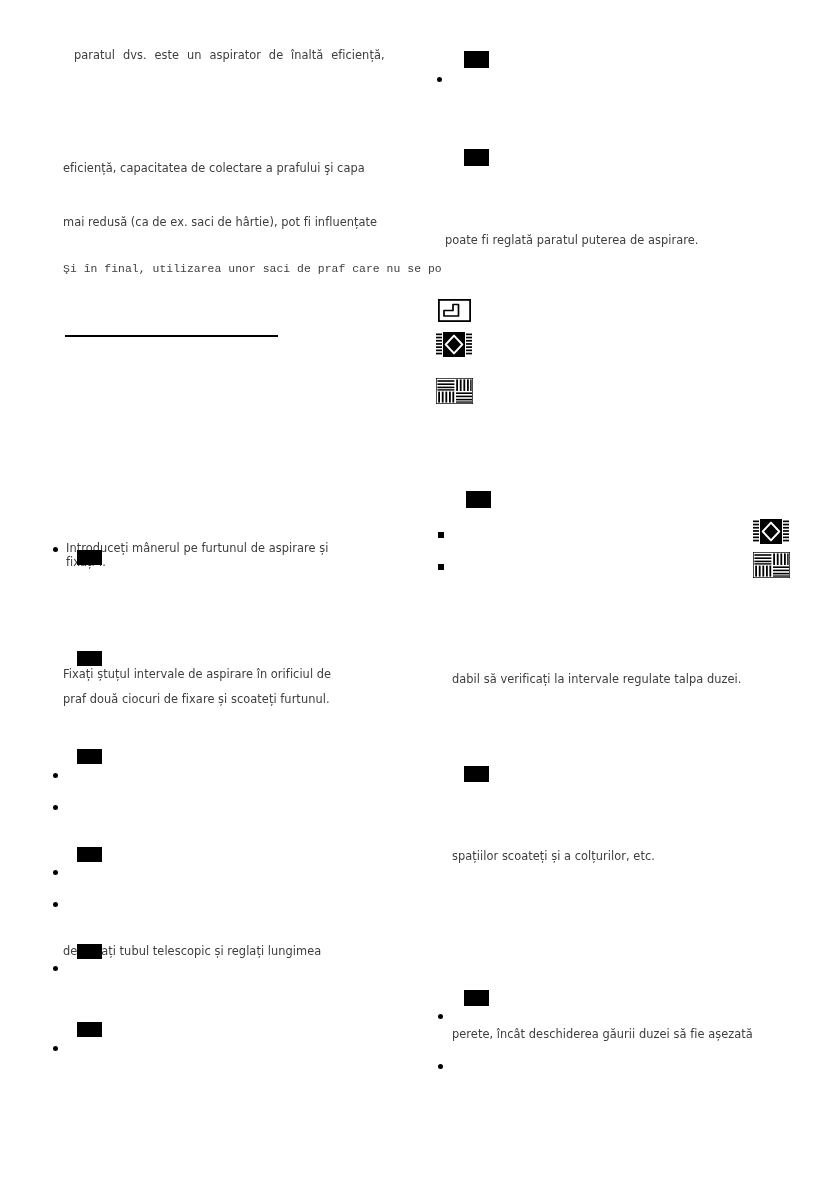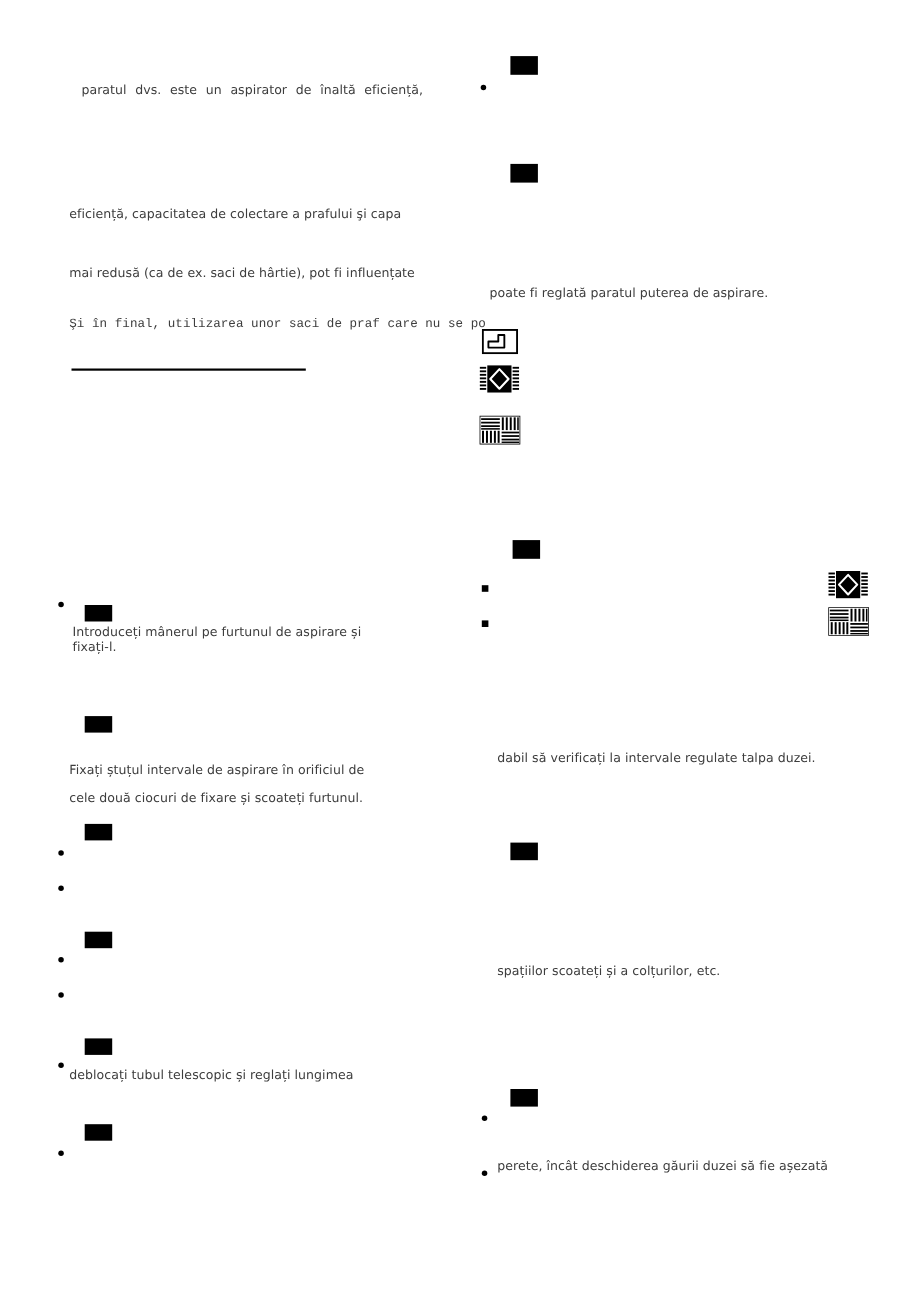--- a/index.html
+++ b/index.html
@@ -19,21 +19,20 @@
     overflow: hidden;
   }
   .txt {
     position: absolute;
     color: #3d3d3d;
     font-family: "DejaVu Sans", sans-serif;
     font-size: 11.4px;
     line-height: 15px;
     white-space: pre;
     letter-spacing: 0.05px;
-    margin-top: 26px;
   }
   .txt.justify {
     white-space: normal;
     word-spacing: 4.2px;
   }
   .txt.wrap {
     white-space: normal;
   }
   
   .redact {
@@ -77,27 +76,27 @@
   <div class="txt" style="left:63px; top:161px;">eficiență, capacitatea de colectare a prafului şi capa</div>
 
   <div class="txt" style="left:63px; top:215px;">mai redusă (ca de ex. saci de hârtie), pot fi influențate</div>
 
   <div class="txt" style="left:63px; top:262px;font-family:Liberation Mono, monospace;">Şi în final, utilizarea unor saci de praf care nu se po</div>
 
   <div class="txt wrap" style="left:66px; top:541px; width:290px; line-height:14px;">Introduceți mânerul pe furtunul de aspirare și fixați-l.</div>
 
   <div class="txt" style="left:63px; top:667px;">Fixați ștuțul intervale de aspirare în orificiul de</div>
 
-  <div class="txt" style="left:63px; top:692px;">cele două ciocuri de fixare și scoateți furtunul.</div>
+  <div class="txt" style="left:63px; top:692px;">praf două ciocuri de fixare și scoateți furtunul.</div>
 
   <div class="txt" style="left:63px; top:944px;">deblocаți tubul telescopic și reglați lungimea</div>
 
   <div class="txt" style="left:445px; top:233px;">poate fi reglată paratul puterea de aspirare.</div>
 
-  <div class="txt" style="left:452px; top:656px;text-align:right;">dabil să verificați la intervale regulate talpa duzei.</div>
+  <div class="txt" style="left:452px; top:672px;text-align:right;">dabil să verificați la intervale regulate talpa duzei.</div>
 
   <div class="txt" style="left:452px; top:849px;">spațiilor scoateți și a colțurilor, etc.</div>
 
   <div class="txt" style="left:452px; top:1027px;">perete, încât deschiderea găurii duzei să fie așezată</div>
 
   <div class="hrule" style="left:65px; top:335px; width:213px;"></div>
 
   <div class="redact" style="left:464px; top:51px;  width:25px; height:17px;"></div>
   <div class="redact" style="left:464px; top:149px; width:25px; height:17px;"></div>
   <div class="redact" style="left:466px; top:491px; width:25px; height:17px;"></div>

